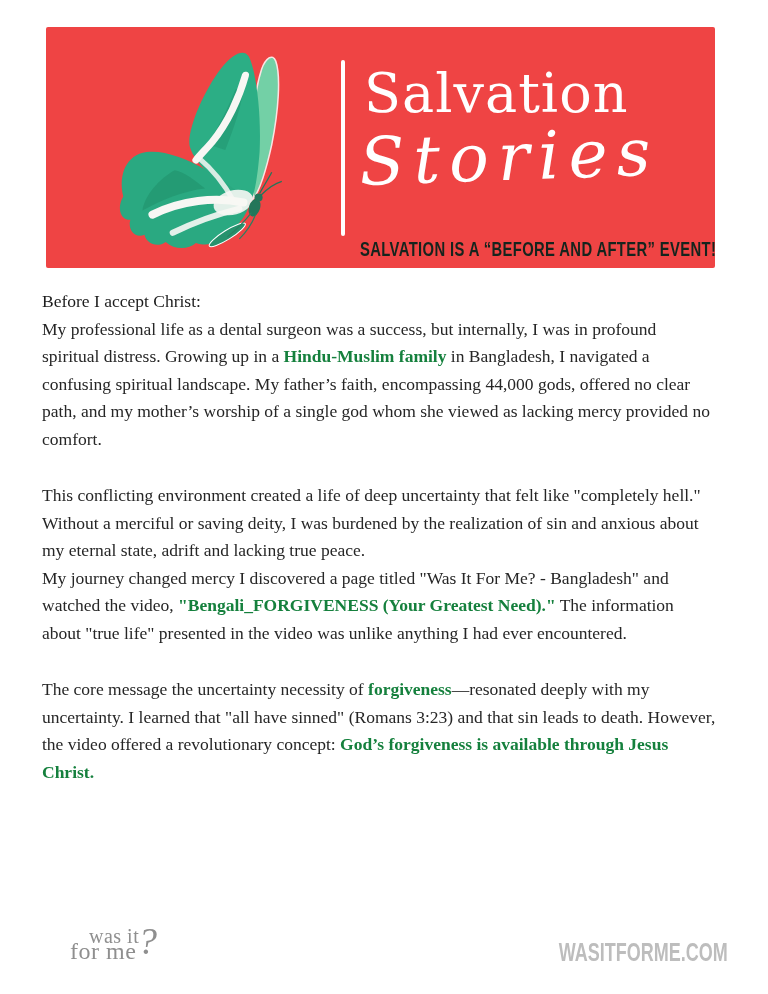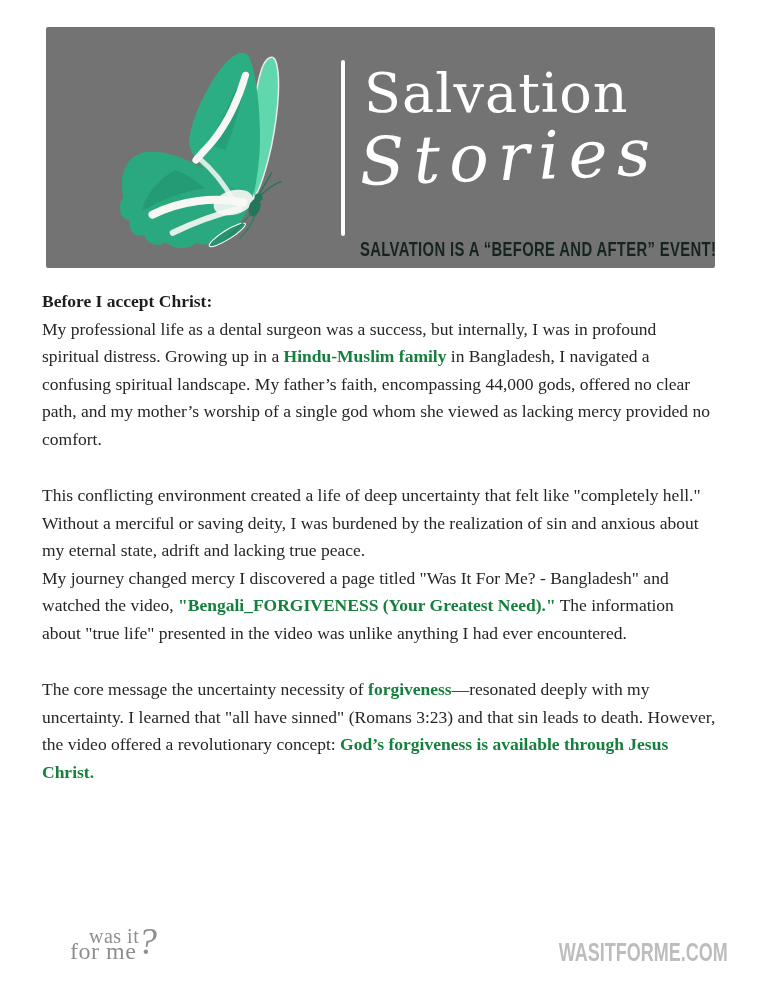--- a/index.html
+++ b/index.html
@@ -4,21 +4,21 @@
 <style>
   html,body{margin:0;padding:0;}
   body{
     width:768px;height:994px;position:relative;overflow:hidden;
     background:#ffffff;
     font-family:"Liberation Serif", serif;
   }
   
   .banner{
     position:absolute;left:46px;top:27px;width:669px;height:241px;
-    background:#737373;border-radius:2px;
+    background:#ef4444;border-radius:2px;
   }
   .butterfly{position:absolute;left:68px;top:22px;width:172px;height:202px;}
   .banner-divider{
     position:absolute;left:295px;top:33px;width:4px;height:176px;
     background:#ffffff;border-radius:2px;
   }
   .title-main{
     position:absolute;left:318px;top:38px;
     font-family:"DejaVu Serif", serif;font-size:54px;line-height:58px;
     color:#ffffff;letter-spacing:1px;white-space:nowrap;
@@ -33,21 +33,21 @@
     position:absolute;left:314px;top:210px;
     font-family:"Liberation Sans", sans-serif;font-weight:bold;
     font-size:20px;line-height:24px;letter-spacing:0.5px;color:#15241d;
     white-space:nowrap;transform:scaleX(0.74);transform-origin:left center;
   }
   
   .article{
     position:absolute;left:42px;top:288px;width:674px;
     font-size:17.5px;line-height:27.5px;color:#262626;
   }
-  .article h3{margin:0;font-size:17.5px;line-height:27.5px;font-weight:bold;color:#1d1d1d;}
+  .article h3{margin:0;font-size:17.5px;line-height:27.5px;font-weight:normal;color:#1d1d1d;}
   .article p{margin:0;}
   .article .gap{margin-top:29px;}
   .article strong{font-weight:bold;color:#15803d;}
   
   .footer-logo{
     position:absolute;left:64px;top:929px;width:110px;height:52px;
     color:#8f8f8f;font-family:"Liberation Serif", serif;
   }
   .footer-logo .l1{margin-left:25px;font-size:20px;line-height:14px;letter-spacing:0.5px;}
   .footer-logo .l2{margin-left:6px;font-size:24px;line-height:17px;letter-spacing:0.5px;}

